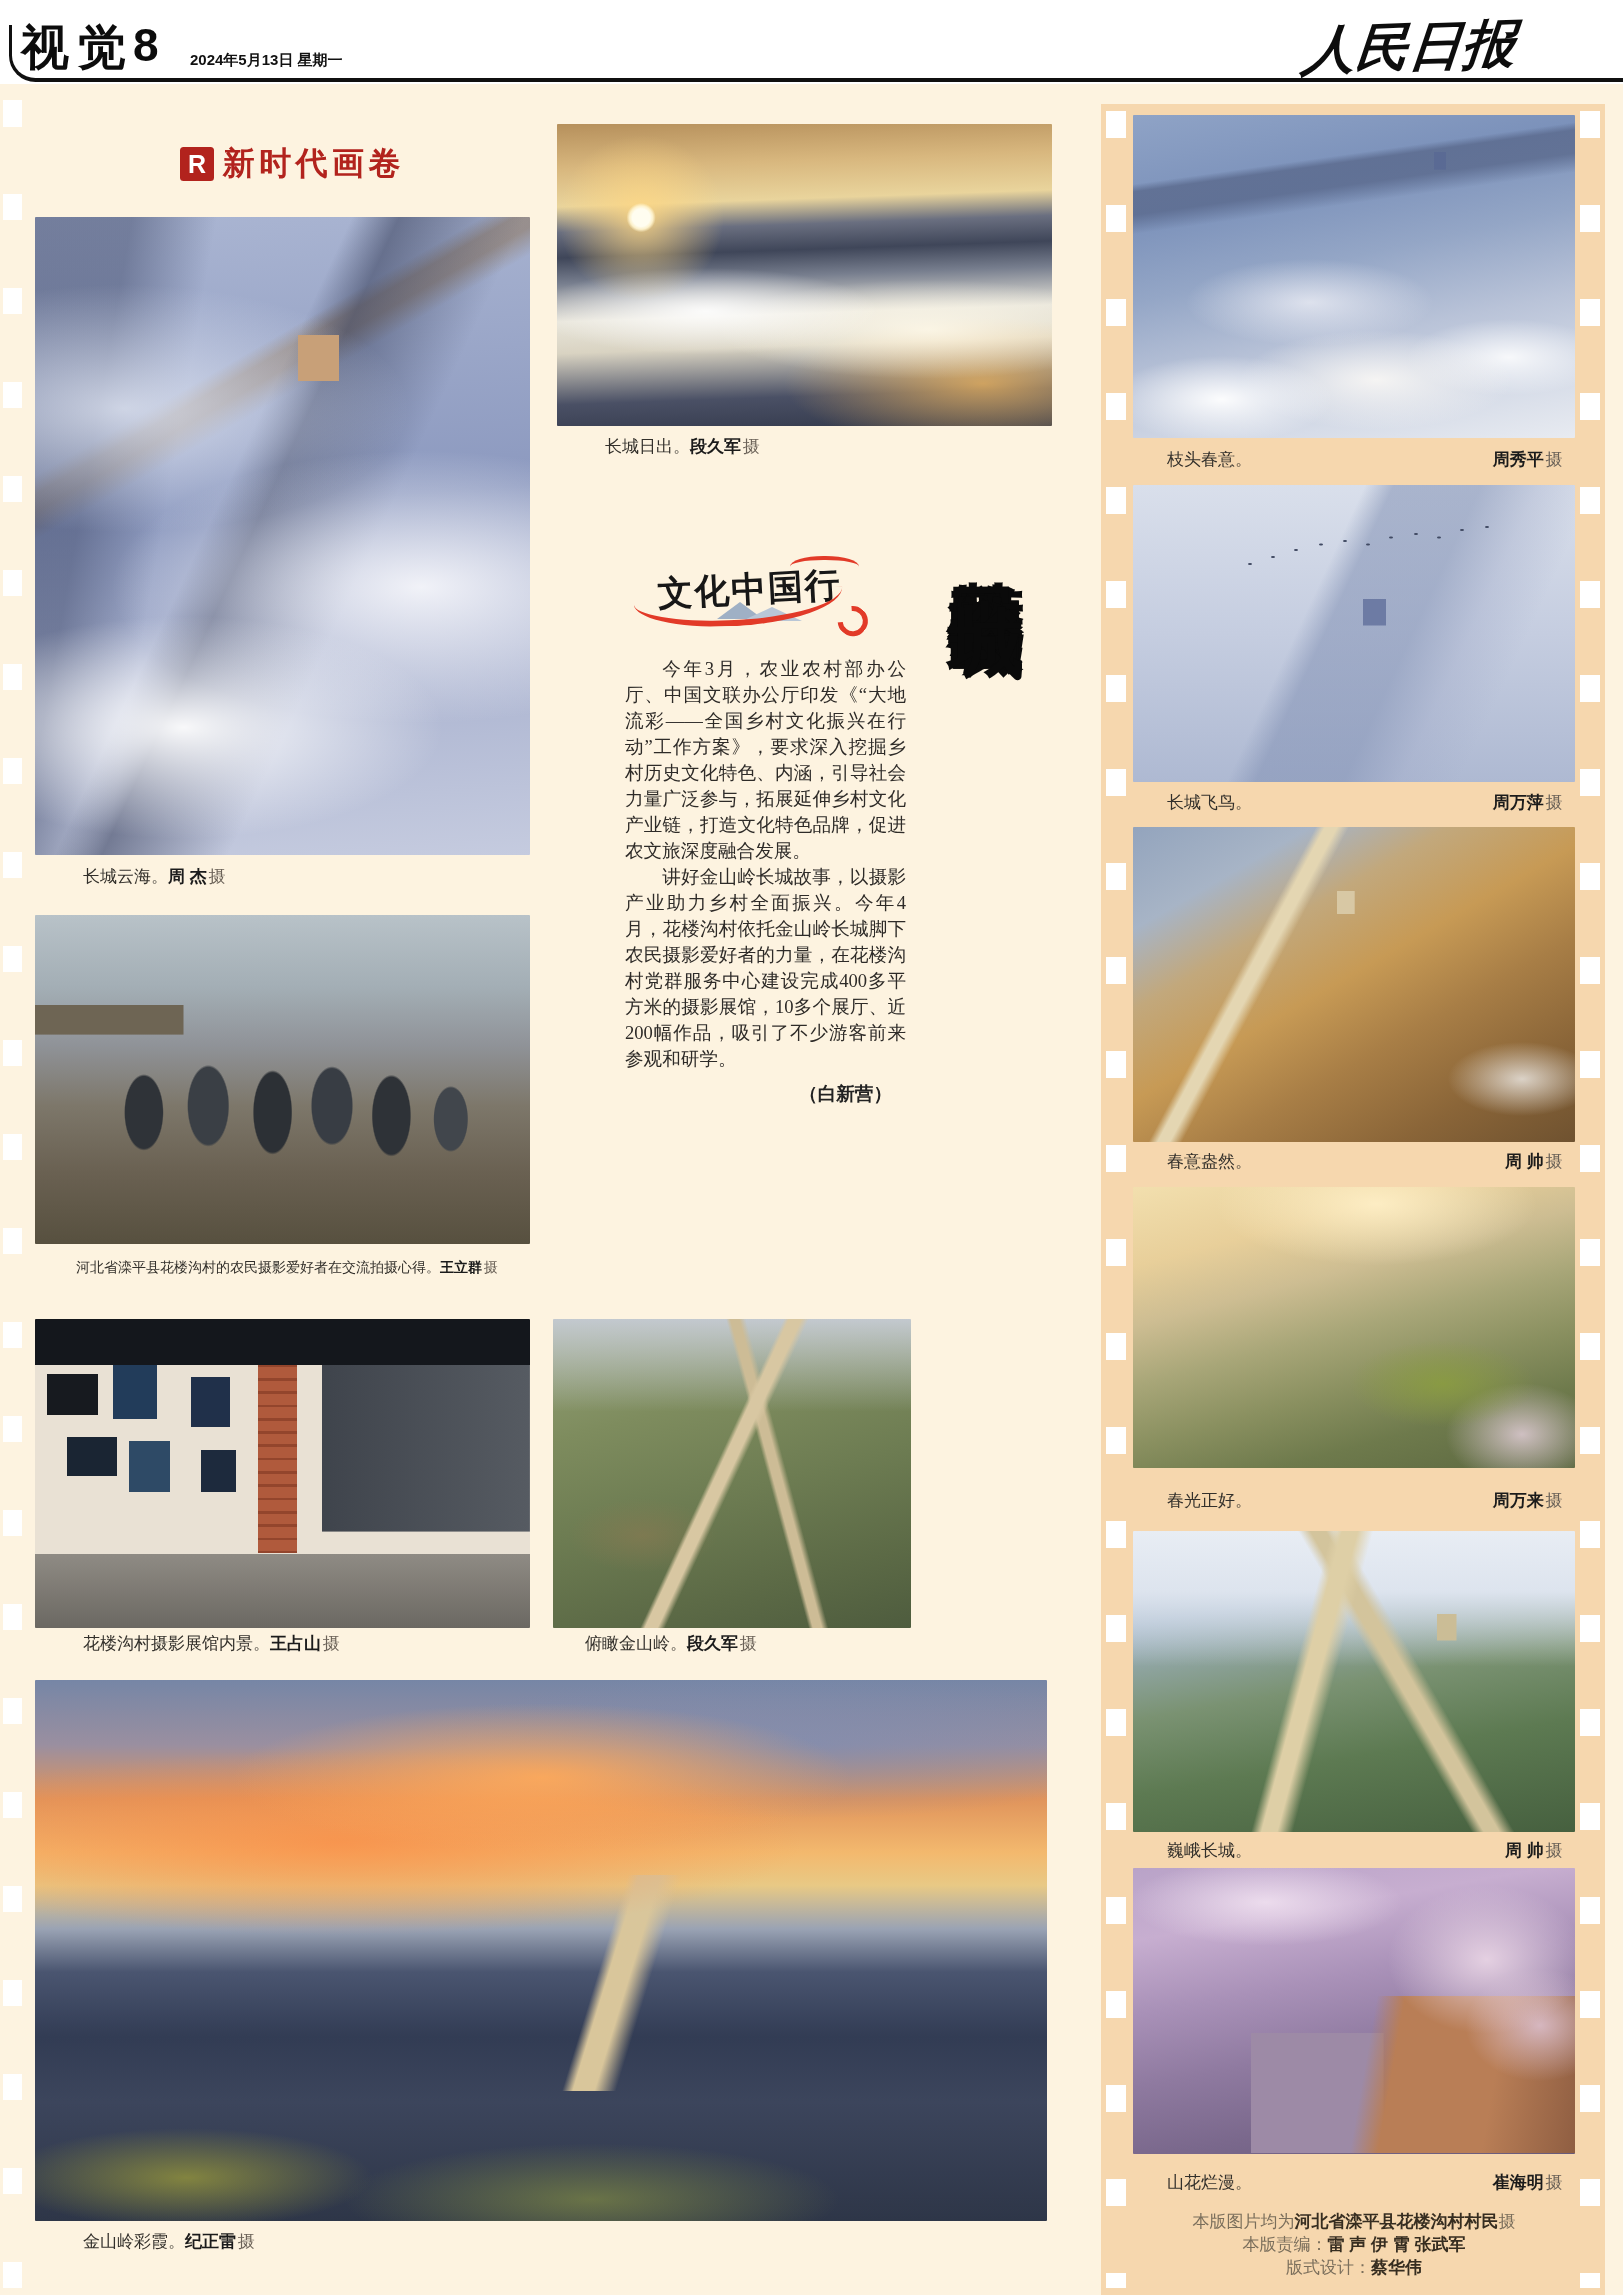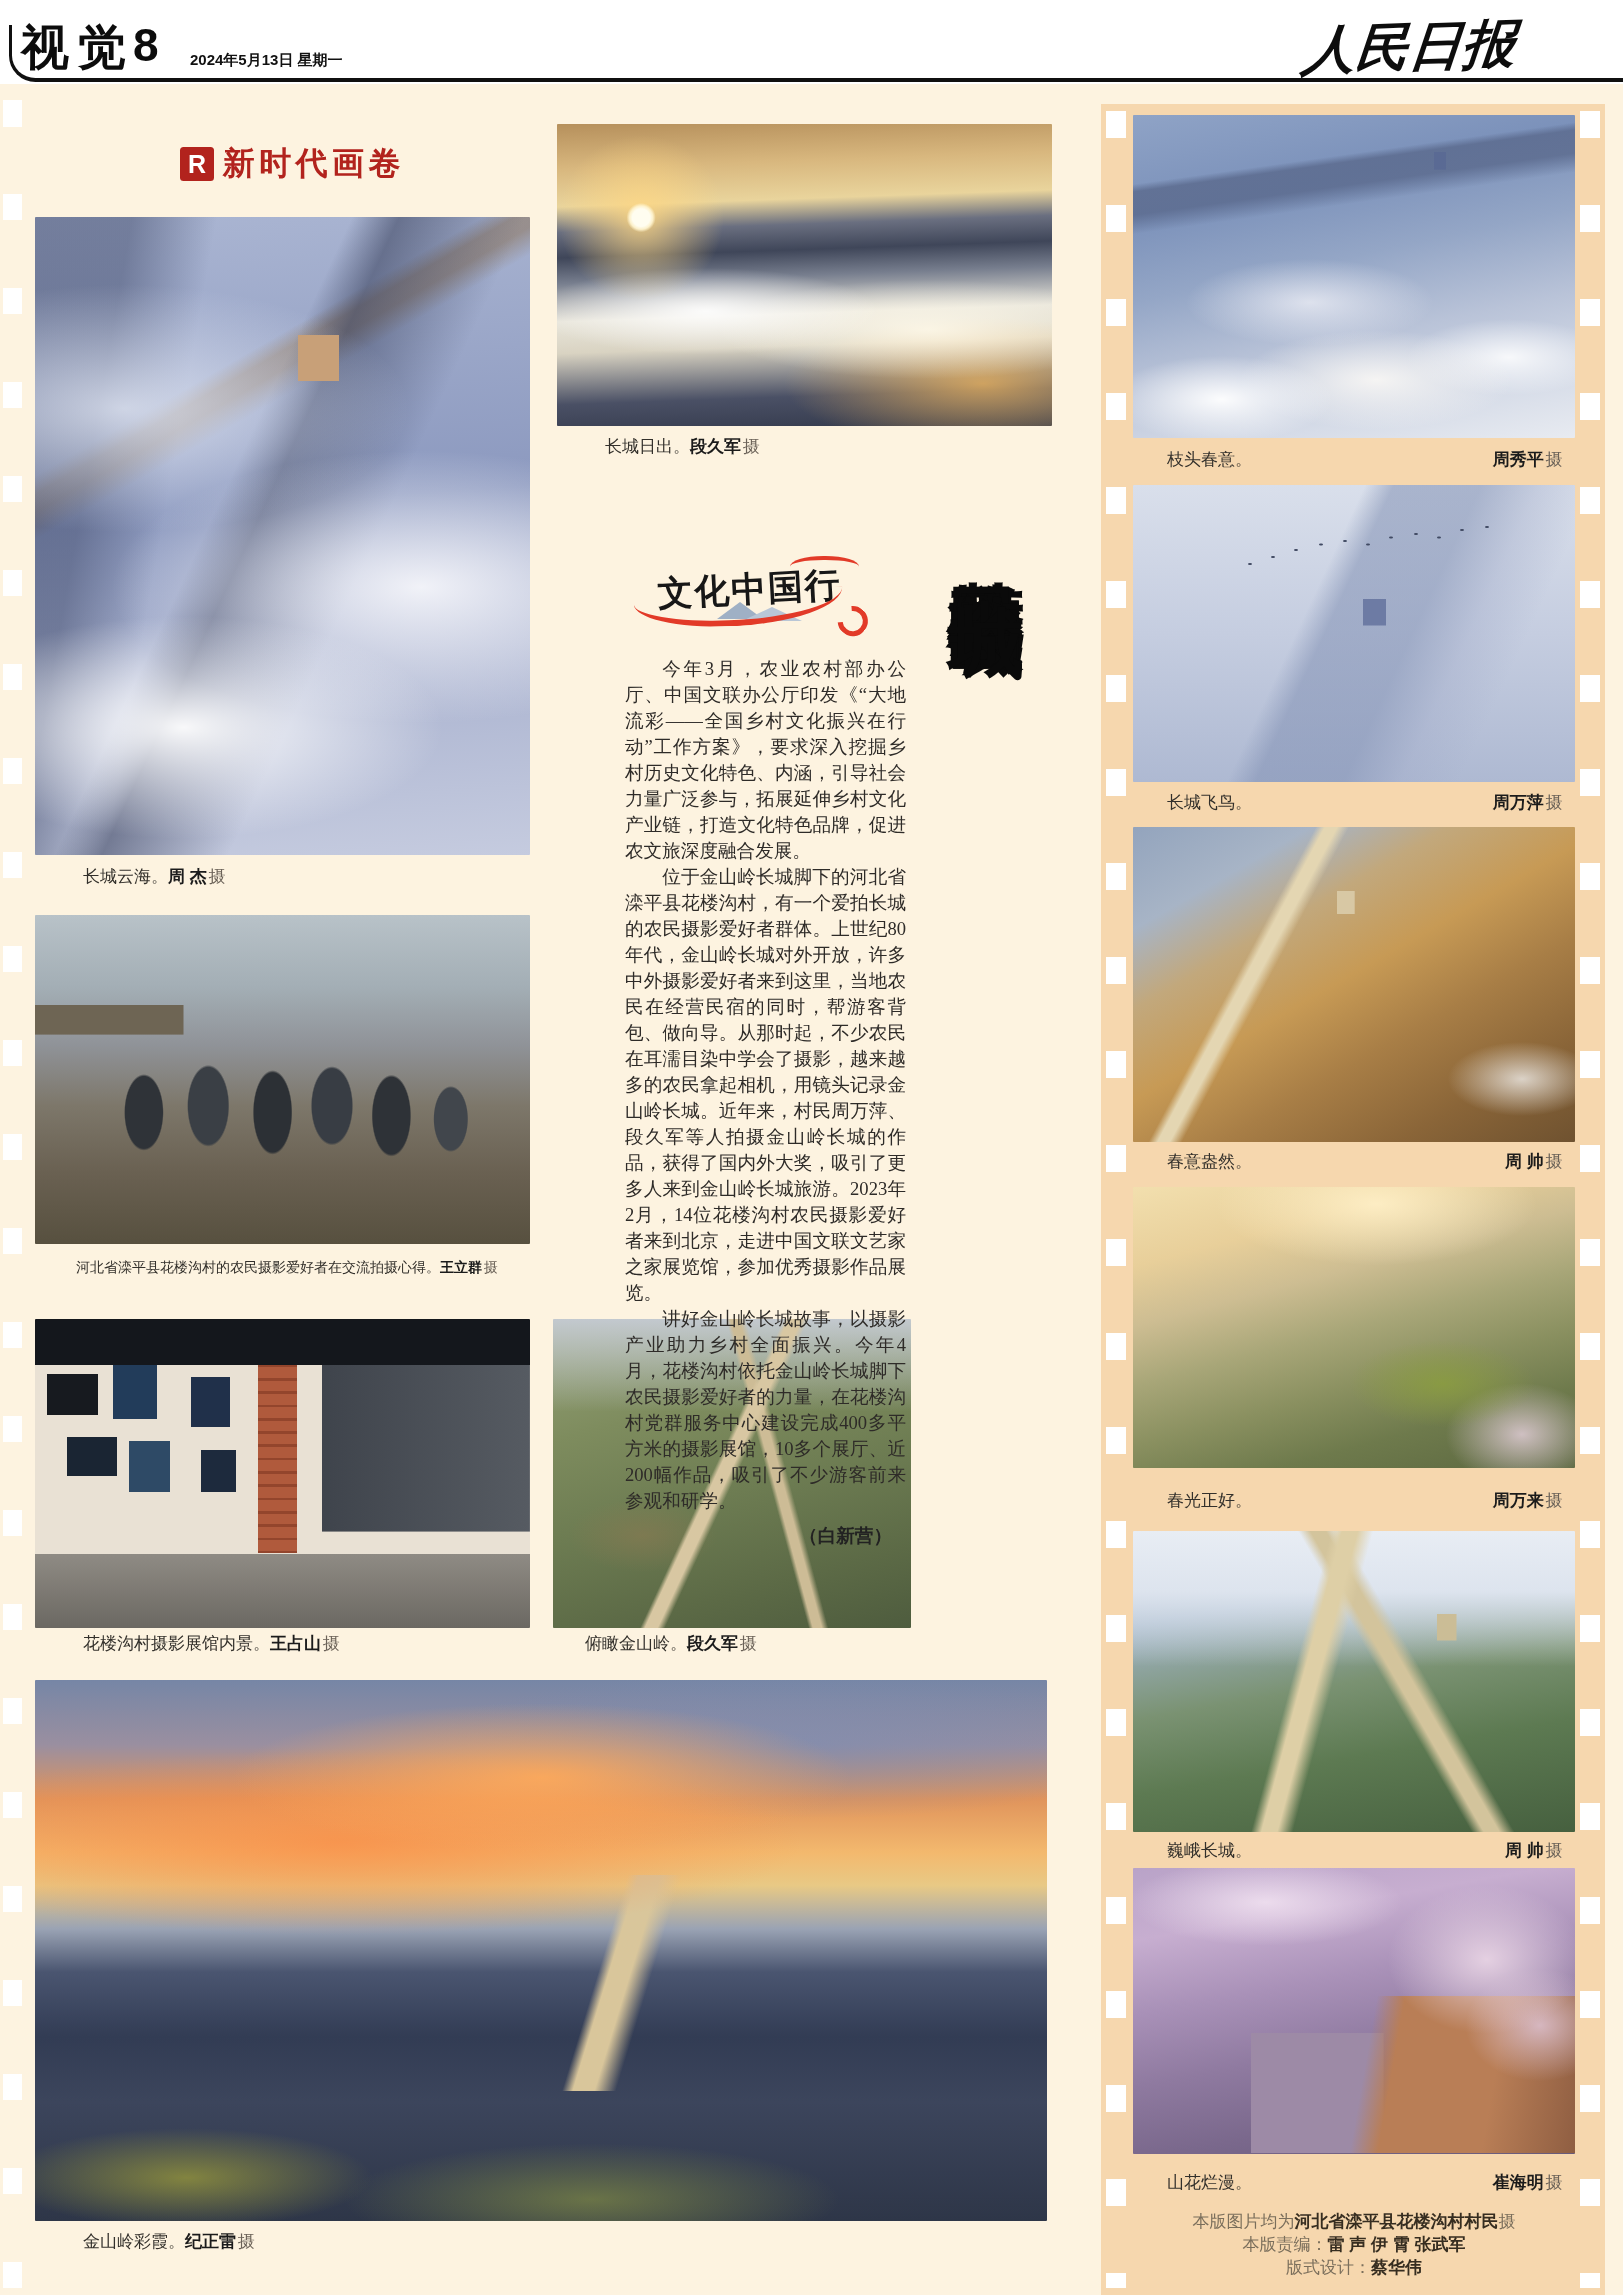--- a/index.html
+++ b/index.html
@@ -224,21 +224,20 @@
     <div class="cclogo" style="top:470px">
       <span class="cc-arc"></span>
       <span class="cc-text">文化中国行</span>
       <span class="cc-mounts"></span>
       <span class="cc-swoosh"></span>
       <span class="cc-spiral"></span>
     </div>
 
     <div class="article" style="top:572px">
       <p>今年3月，农业农村部办公厅、中国文联办公厅印发《“大地流彩——全国乡村文化振兴在行动”工作方案》，要求深入挖掘乡村历史文化特色、内涵，引导社会力量广泛参与，拓展延伸乡村文化产业链，打造文化特色品牌，促进农文旅深度融合发展。</p>
-      <p>位于金山岭长城脚下的河北省滦平县花楼沟村，有一个爱拍长城的农民摄影爱好者群体。上世纪80年代，金山岭长城对外开放，许多中外摄影爱好者来到这里，当地农民在经营民宿的同时，帮游客背包、做向导。从那时起，不少农民在耳濡目染中学会了摄影，越来越多的农民拿起相机，用镜头记录金山岭长城。近年来，村民周万萍、段久军等人拍摄金山岭长城的作品，获得了国内外大奖，吸引了更多人来到金山岭长城旅游。2023年2月，14位花楼沟村农民摄影爱好者来到北京，走进中国文联文艺家之家展览馆，参加优秀摄影作品展览。</p>
       <p>讲好金山岭长城故事，以摄影产业助力乡村全面振兴。今年4月，花楼沟村依托金山岭长城脚下农民摄影爱好者的力量，在花楼沟村党群服务中心建设完成400多平方米的摄影展馆，10多个展厅、近200幅作品，吸引了不少游客前来参观和研学。</p>
       <div class="byline">（白新营）</div>
     </div>
 
     <div class="headline" style="top:436px">花楼沟村民镜头中的金山岭长城</div>
 
     <div class="strip" style="top:20.3px">
       <div class="sprockets strip-holes-l"></div>
       <div class="sprockets strip-holes-r"></div>
       <div class="strip-inner">

